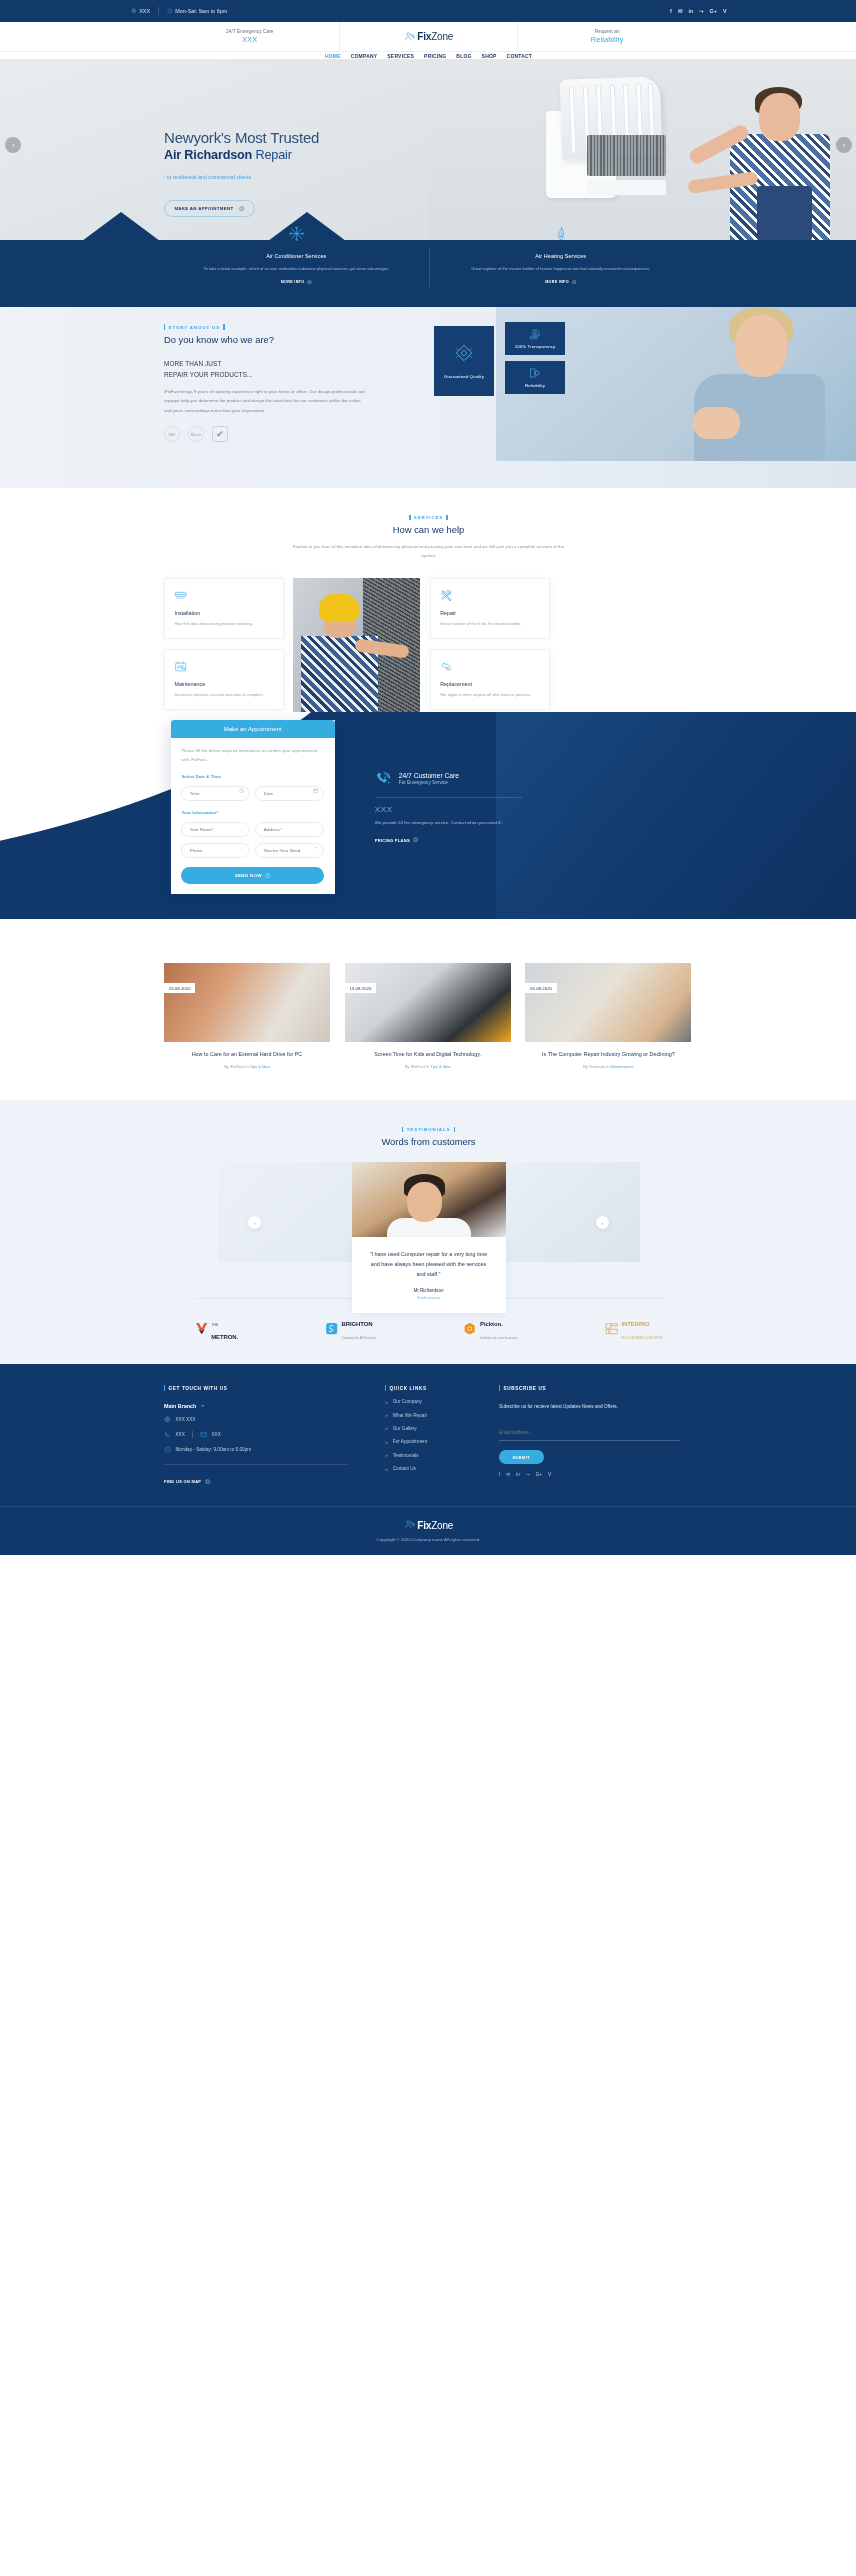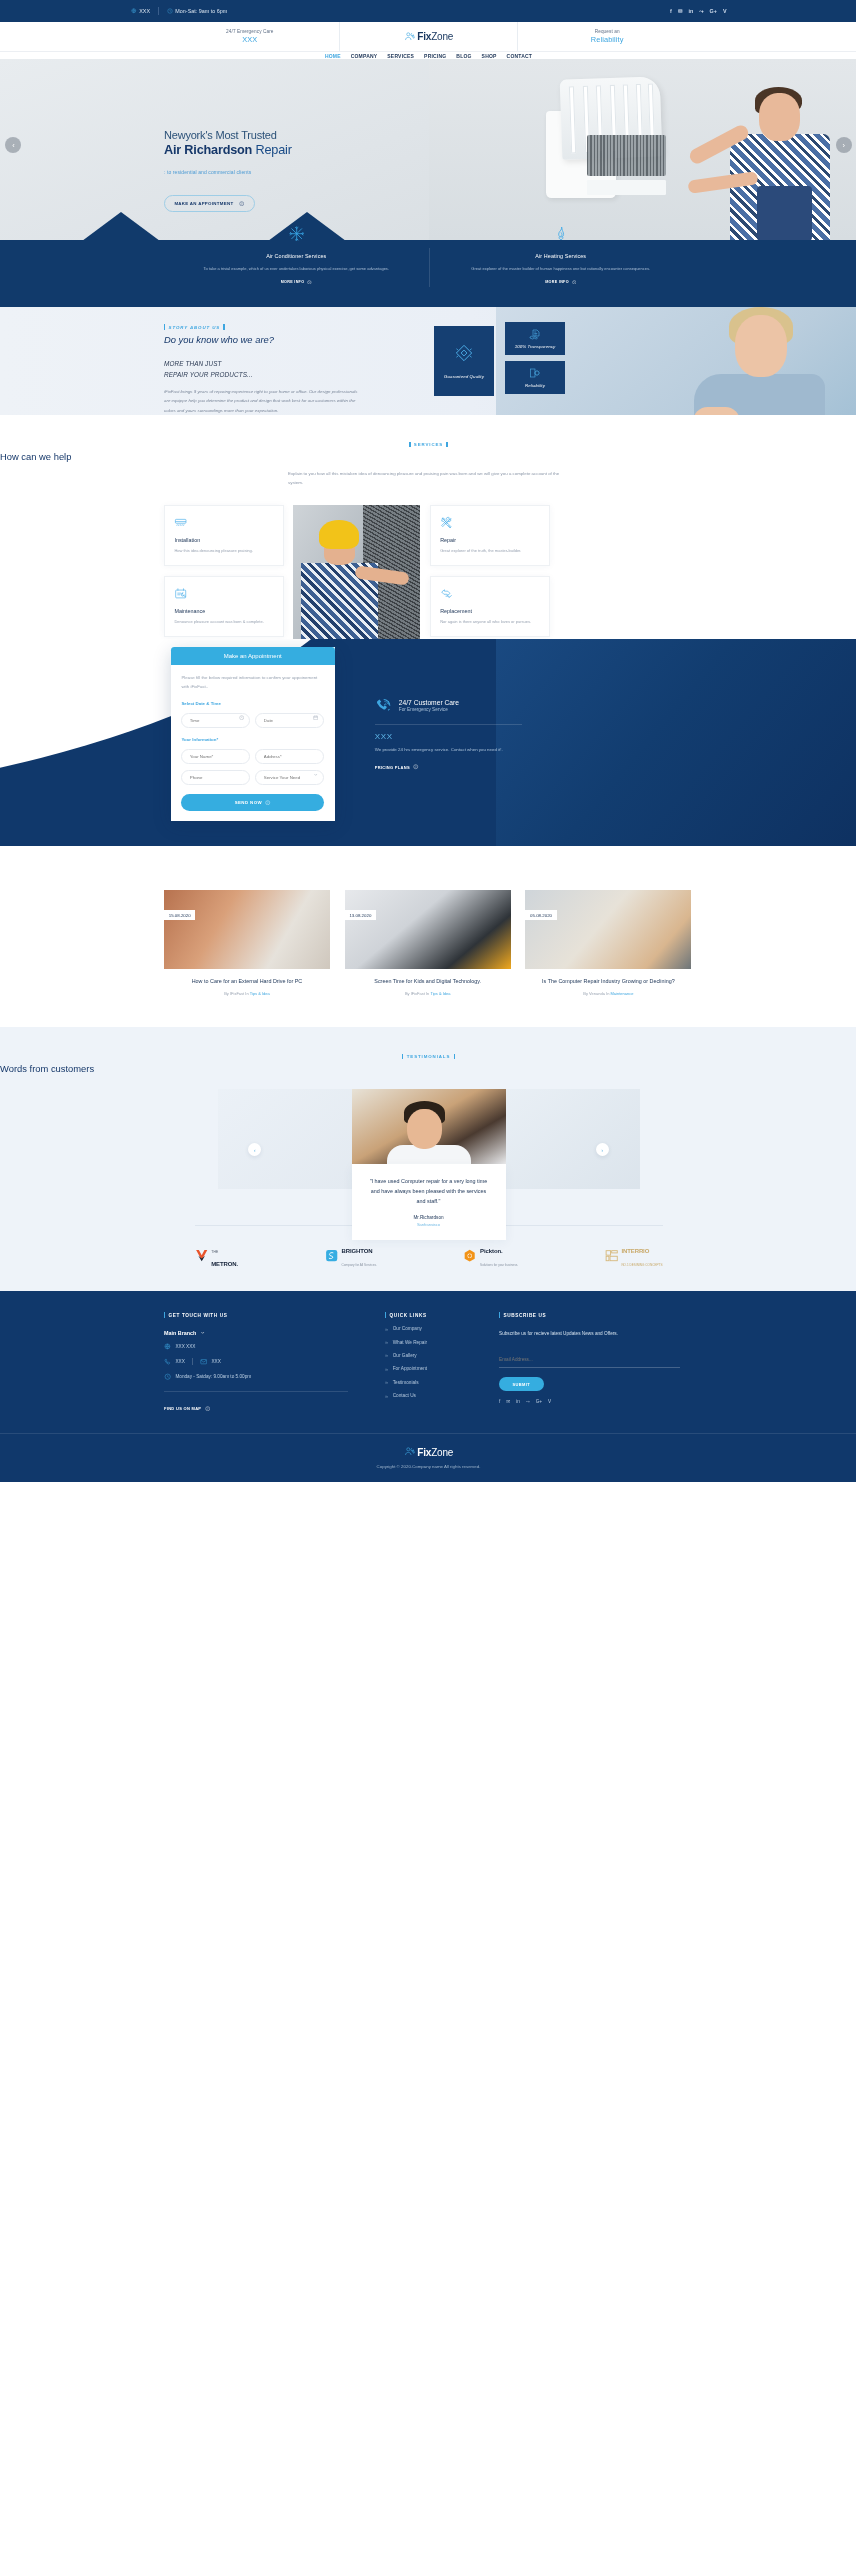--- a/index.html
+++ b/index.html
@@ -63,21 +63,21 @@
   .tech-head { position:absolute; right:37px; top:6.7px; width:41px; height:48px; background:#e8b99a; border-radius:45% 45% 42% 42%; }
   .tech-hair { position:absolute; right:35px; top:1.3px; width:47px; height:27px; background:#4a3526; border-radius:50% 50% 40% 20%; }
   .tech-body { position:absolute; right:6.7px; top:48px; width:100px; height:107px;
     background:repeating-linear-gradient(45deg,#4a6fa5 0 4.7px,#ffffff 4.7px 7.4px,#2d4a72 7.4px 10.7px,#ffffff 10.7px 13.4px);
     border-radius:19px 6.7px 0 0; }
   .tech-arm1 { position:absolute; right:86px; top:51px; width:64px; height:14.7px; background:#e8b99a; border-radius:8px; transform:rotate(-28deg); }
   .tech-arm2 { position:absolute; right:79px; top:90px; width:70px; height:13.4px; background:#e8b99a; border-radius:8px; transform:rotate(-8deg); }
   .tech-bib { position:absolute; right:25.4px; top:100px; width:55px; height:55px; background:#2b4a7a; border-radius:4px; }
 
   .hero-text { position:absolute; left:164px; top:70px; width:281px; z-index:4; }
-  .hero-t1 { font-size:11px; color:#2b5178; font-weight:400; letter-spacing:-0.2px; }
+  .hero-t1 { font-size:15px; color:#2b5178; font-weight:400; letter-spacing:-0.2px; }
   .hero-t2 { font-size:12.7px; color:#184a86; letter-spacing:-0.2px; margin-top:2px; }
   .hero-t2 b { font-weight:bold; color:#16386a; }
   .hero-sub { font-size:5px; color:#4a9ad4; margin-top:12px; letter-spacing:0.1px; }
   .hero-btn {
     margin-top:20px; display:inline-flex; align-items:center; gap:5.4px;
     border:0.7px solid #9ecde6; border-radius:13.4px; padding:4.7px 9.4px;
     font-size:4.4px; font-weight:bold; color:#16386a; letter-spacing:0.3px; background:transparent;
   }
   .hero-arrow {
     position:absolute; top:78px; width:16px; height:16px; border-radius:50%;
@@ -95,21 +95,21 @@
   .peak.p2 { left:268px; }
   .strip-cols { width:529px; margin:0 auto; display:flex; position:relative; top:-16px; }
   .strip-col { flex:1; text-align:center; position:relative; padding:0 20px; }
   .strip-col + .strip-col::before { content:""; position:absolute; left:0; top:24px; width:0.7px; height:39px; background:rgba(255,255,255,.13); }
   .strip-icon { height:20px; display:flex; align-items:center; justify-content:center; color:#39a8e8; }
   .strip-title { font-size:5.4px; color:#fff; margin-top:9.4px; letter-spacing:0.1px; }
   .strip-desc { font-size:4px; color:#a9bed6; line-height:1.9; margin-top:5.4px; }
   .strip-more { margin-top:7.4px; font-size:3.7px; color:#fff; font-weight:bold; letter-spacing:0.3px; display:inline-flex; align-items:center; gap:2.7px; }
 
   
-  .about { height:108px; position:relative; background:linear-gradient(90deg,#eef2f7 0%,#eaeff6 55%,#dde6ef 100%); overflow:hidden;font-style:italic; }
+  .about { height:181px; position:relative; background:linear-gradient(90deg,#eef2f7 0%,#eaeff6 55%,#dde6ef 100%); overflow:hidden; }
   .about-photo { position:absolute; right:0; top:0; width:361px; height:154px; background:linear-gradient(140deg,#cfdce8,#b9cddd 60%,#9dbdd3); }
   .ab-head { position:absolute; right:70px; top:8px; width:52px; height:62px; background:#ecc4a6; border-radius:46% 46% 44% 44%; }
   .ab-hair { position:absolute; right:64px; top:0px; width:64px; height:39px; background:#d9c28d; border-radius:50% 50% 30% 30%; }
   .ab-body { position:absolute; right:32px; top:67px; width:131px; height:87px; background:#9fb9cf; border-radius:27px 13.4px 0 0; }
   .ab-hand { position:absolute; right:117px; top:100px; width:47px; height:32px; background:#ecc4a6; border-radius:14.7px; }
   .about-inner { position:relative; width:529px; margin:0 auto; z-index:3; }
   .eyebrow { font-size:4.4px; color:#3ea6e0; letter-spacing:0.9px; font-weight:bold; display:flex; align-items:center; gap:3.3px; }
   .eyebrow::before, .eyebrow::after { content:""; width:1.3px; height:5.4px; background:#3ea6e0; display:inline-block; }
   .about-h2 { font-size:9.4px; color:#16386a; margin-top:4px; font-weight:400; }
   .about-h3 { font-size:6.4px; color:#2b3a53; margin-top:14.7px; line-height:1.6; letter-spacing:0.1px; }
@@ -126,21 +126,21 @@
     position:absolute; left:505px; width:60px; height:33px; background:#153f72;
     display:flex; flex-direction:column; align-items:center; justify-content:center; gap:3.3px; z-index:5;
   }
   .feat-sm.s1 { top:15.4px; }
   .feat-sm.s2 { top:54px; }
   .feat-label { font-size:4.4px; color:#fff; letter-spacing:0.1px; }
   .feat-icon { color:#4db0ea; display:flex; }
 
   
   .services { background:#fff; padding:27px 0 0; }
-  .sec-head { }
+  .sec-head { text-align:center; }
   .sec-head .eyebrow { justify-content:center; }
   .sec-h2 { font-size:9.4px; color:#16386a; margin-top:4px; font-weight:400; }
   .sec-p { font-size:4.4px; color:#8d98a9; line-height:2.1; margin:6.7px auto 0; width:281px; }
   .svc-grid { width:529px; margin:17.4px auto 0; display:flex; gap:9.4px; align-items:flex-start; }
   .svc-col { width:120px; display:flex; flex-direction:column; gap:9.4px; }
   .svc-card { background:#fff; border:0.7px solid #eef1f4; padding:9.4px 9.4px 10.7px; box-shadow:0 1.3px 6.7px rgba(40,60,90,.05); }
   .svc-ico { color:#4db0ea; height:14.7px; display:flex; align-items:center; }
   .svc-title { font-size:5.4px; color:#1d3557; margin-top:6.7px; }
   .svc-desc { font-size:4px; color:#99a3b2; line-height:2; margin-top:4px; }
   .svc-photo { width:127px; height:134px; position:relative; overflow:hidden; background:linear-gradient(150deg,#c8cdd2,#9aa3ab); }

